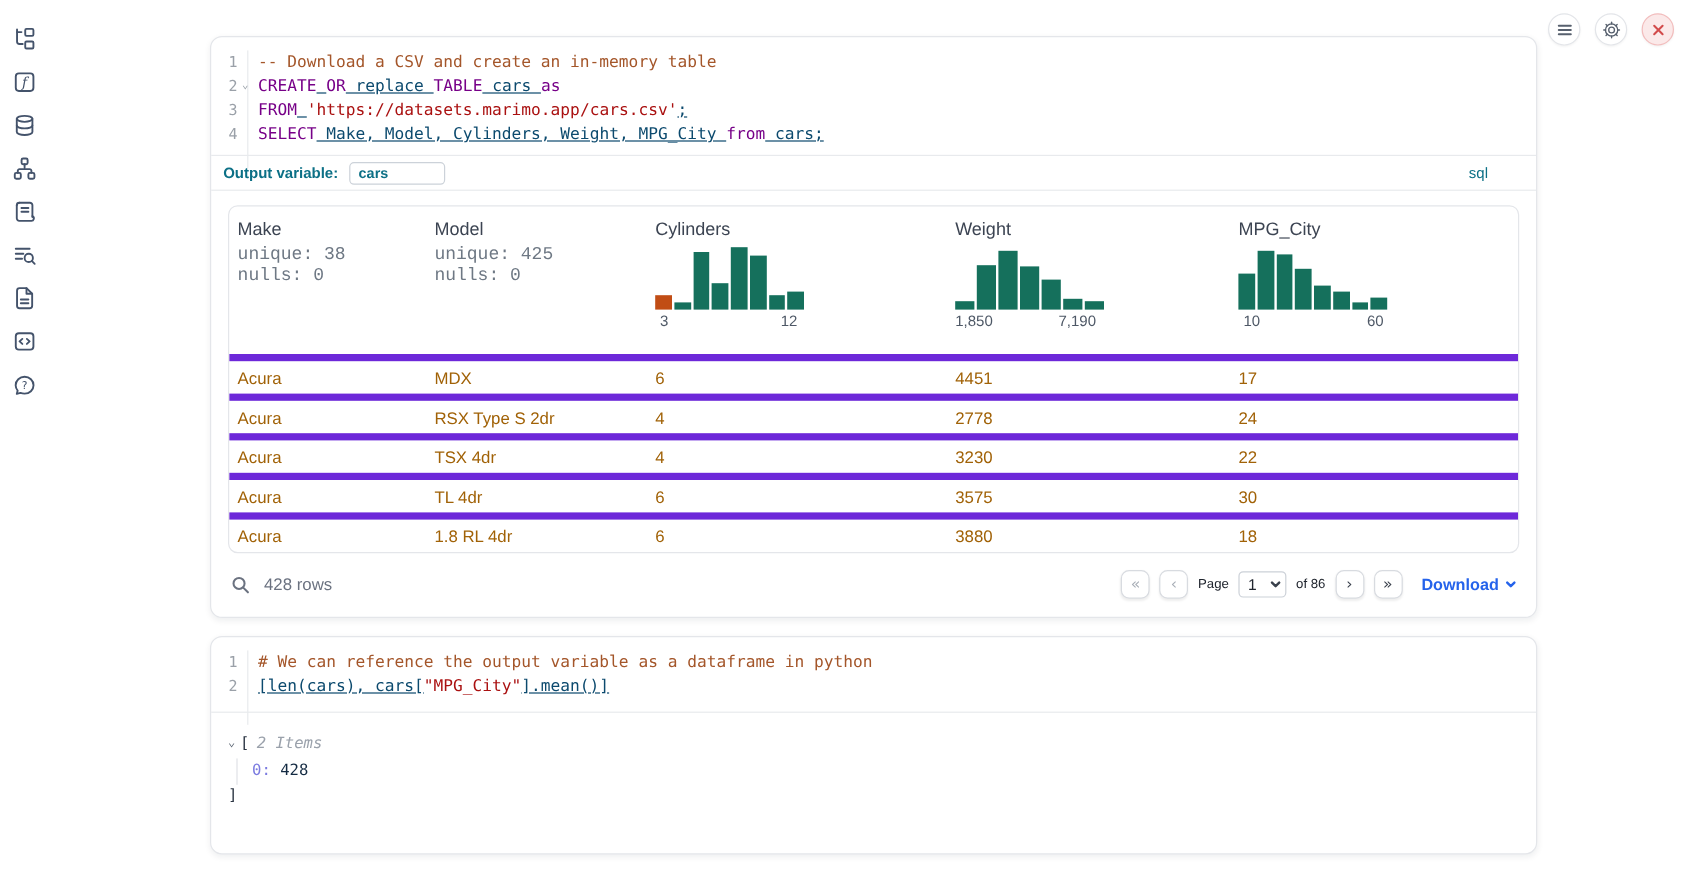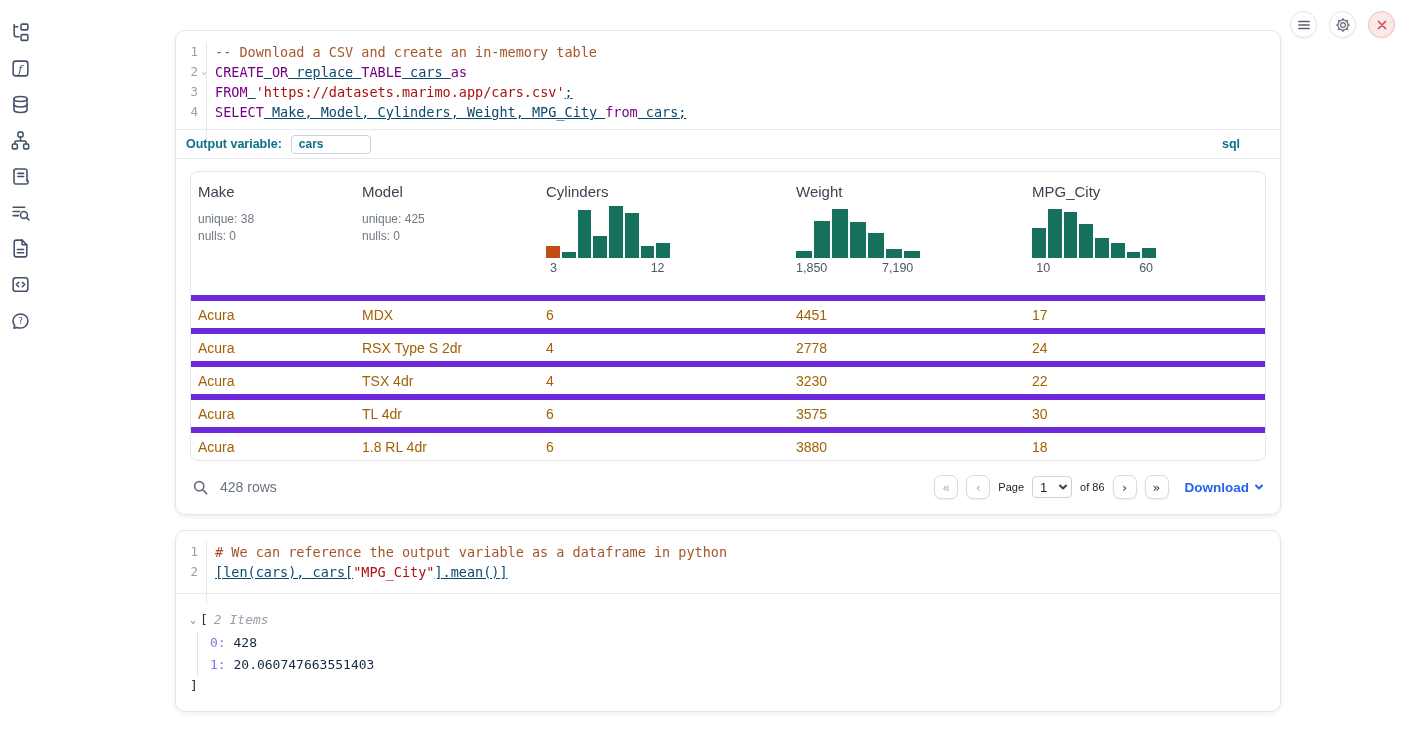--- a/index.html
+++ b/index.html
@@ -34,30 +34,30 @@
   .code { font:13.5px "DejaVu Sans Mono", monospace; line-height:20px; padding-left:8px; white-space:pre; }
   .tok-comment { color:#a4562a; }
   .tok-kw { color:#770088; }
   .tok-str { color:#aa1111; }
   .tok-plain { color:#0c4a6e;text-decoration:underline; }
 
   
   .outvar-strip { height:30px; border-top:1px solid #e8eaed; border-bottom:1px solid #e8eaed; display:flex; align-items:center; padding:0 10px; }
   .outvar-label { color:#0c7086; font-size:12.5px; font-weight:700; }
   .outvar-input { margin-left:9px; width:80px; height:19px; border:1px solid #ccd2d9; border-radius:4px; color:#0c7086; font-size:12px; font-weight:700; padding:0 7px; font-family:"Liberation Sans", sans-serif; outline:none; }
-  .lang-label { margin-left:auto; color:#0c7086; font-size:12.5px; font-weight:700; padding-right:30px; }
+  .lang-label { margin-left:auto; color:#0c7086; font-size:12.5px; font-weight:400; padding-right:30px; }
 
   
   .output-area { padding:12px 14px 0 14px; }
   .table-box { width:1076px; border:1px solid #e4e6ea; border-radius:8px; overflow:hidden; background:#fff; }
   .thead, .trow { display:grid; grid-template-columns:164px 184px 250px 236px 240px; }
   .thead { height:123px; }
   .th { padding:11px 0 0 7px; }
   .th-name { font-size:15px; color:#3c4452; }
-  .th-stats { margin-top:11px; font-size:12px; color:#6e7884; line-height:17px; }
+  .th-stats { margin-top:4px; font-size:15px; color:#6e7884; line-height:17px;font-family:Liberation Mono, monospace; }
   .hist { margin-top:6px; width:124px; position:relative; cursor:pointer; }
   .hist-bars { display:flex; align-items:flex-end; gap:2px; height:52px; }
   .hbar { flex:1; background:#15705c; }
   .hbar.orange { background:#c14d15; }
   .hist-labels { position:relative; height:18px; font-size:12.5px; color:#4e5866; margin-top:2px; }
   .hist-labels span { position:absolute; top:1px; white-space:nowrap; }
   .hist-col-2 .lbl-l { left:6%; transform:translateX(-50%); }
   .hist-col-2 .lbl-r { left:90%; transform:translateX(-50%); }
   .hist-col-3 .lbl-l { left:0; }
   .hist-col-3 .lbl-r { left:82%; transform:translateX(-50%); }
@@ -373,19 +373,18 @@
     </div>
     <div class="tree-sep"></div>
     <div class="tree-out">
       <div class="tree-head">
         <span class="tree-chev">⌄</span>
         <span class="tree-bracket">[</span>
         <span class="tree-count">2 Items</span>
       </div>
       <div class="tree-children" id="tree-children">
           <div class="tree-entry"><span class="tree-key">0:</span><span class="tree-val"> 428</span></div>
-          <div class="tree-entry"><span class="tree-key">1:</span><span class="tree-val"> 20.060747663551403</span></div>
         </div>
       <div class="tree-close">]</div>
     </div>
   </section>
 
 </main>
 
 </body></html>

